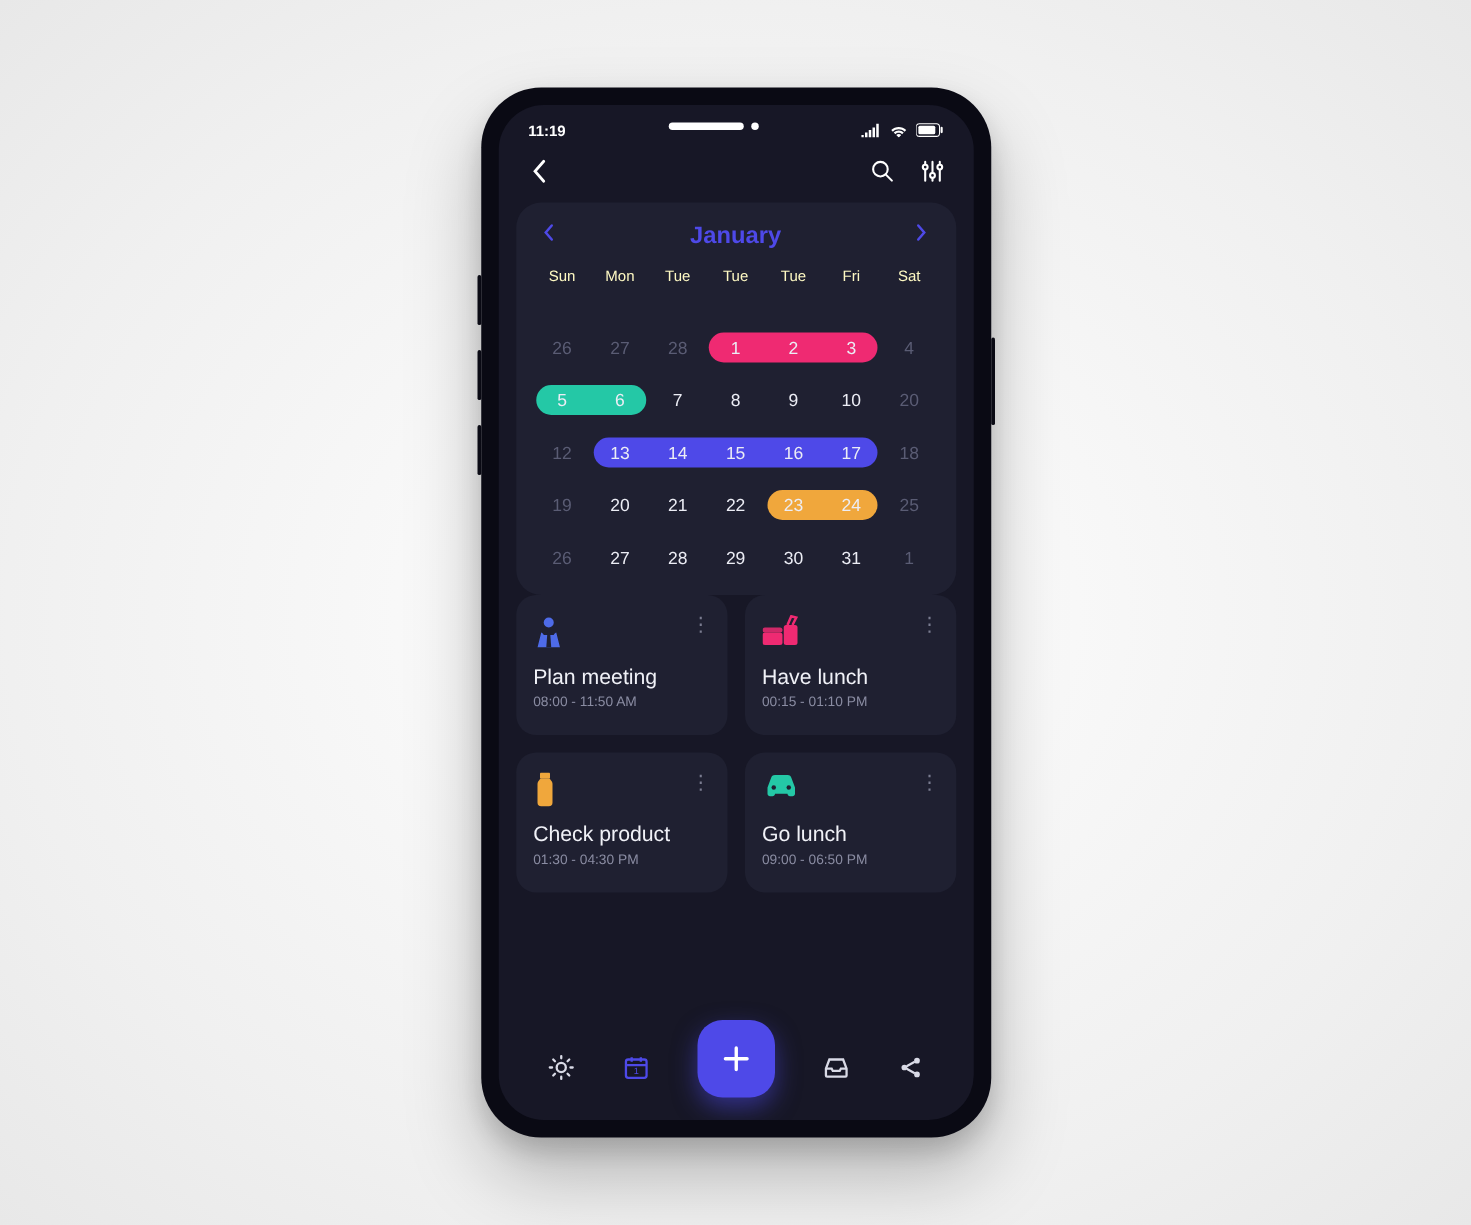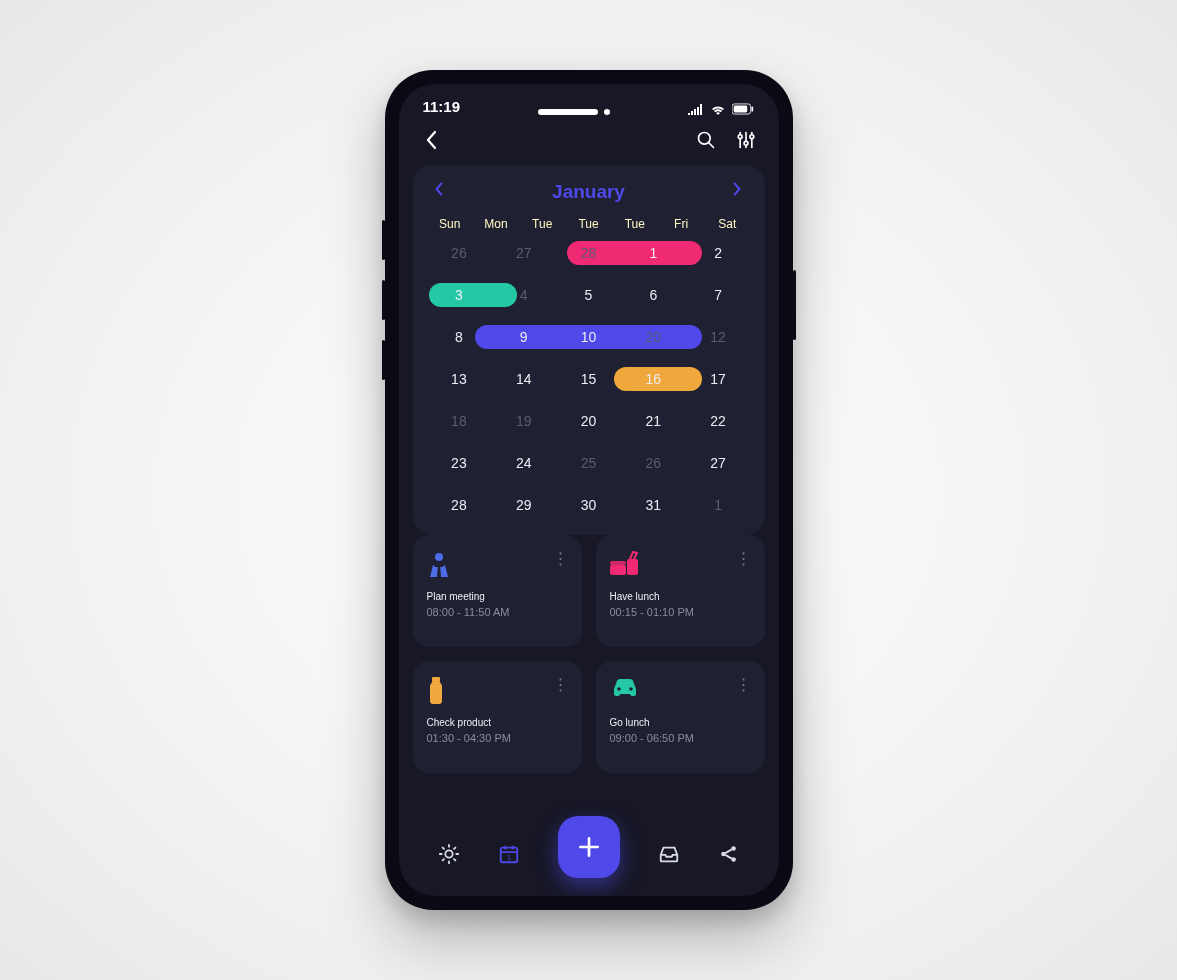--- a/index.html
+++ b/index.html
@@ -25,41 +25,41 @@
   .screen {
     width: 100%; height: 100%;
     background: #171726;
     border-radius: 36px;
     overflow: hidden;
     display: flex; flex-direction: column;
     padding: 10px 14px 0;
     position:relative;
   }
   .status-bar {
-    display:flex; align-items:flex-end; justify-content:space-between;
-    color:#fff; font-size:15px; font-weight:600; padding:4px 10px 8px;
+    display:flex; align-items:flex-start; justify-content:space-between;
+    color:#fff; font-size:12px; font-weight:600; padding:4px 10px 8px;
   }
   .status-center { display:flex; align-items:center; gap:6px;}
   .pill { width:60px; height:6px; background:#fff; border-radius:4px;}
   .dot  { width:6px; height:6px; background:#fff; border-radius:50%;}
   .status-right { display:flex; align-items:center; gap:6px;}
   .topnav {
     display:flex; align-items:center; justify-content:space-between;
     padding: 6px 8px 14px;
   }
   .topnav-right { display:flex; gap:18px; align-items:center;}
   .icon-btn { width:22px; height:22px; display:flex; align-items:center; justify-content:center; color:#fff; cursor:pointer;}
   .calendar-card {
     background:#1f2031; border-radius:20px; padding:16px 14px 18px;
   }
   .cal-header { display:flex; align-items:flex-start; justify-content:space-between; padding:0 4px 10px;}
   .cal-title { color:#4e49e8; font-weight:700; font-size:19px;}
   .cal-nav { color:#4e49e8; width:18px; height:18px; cursor:pointer;}
   .weekdays { display:grid; grid-template-columns:repeat(7,1fr); text-align:center; color:#fef9c3; font-size:12px; font-weight:500; padding:4px 0 10px;}
-  .dates { display:grid; grid-template-columns:repeat(5,1fr); row-gap:18px; text-align:center; font-size:14px; position:relative;}
+  .dates { display:grid; grid-template-columns:repeat(7,1fr); row-gap:18px; text-align:center; font-size:14px; position:relative;margin-top:28px;}
   .date { color:#ecedf5; height:24px; line-height:24px; position:relative; z-index:2;}
   .muted { color:#5a5c74;}
   .range {
     position:absolute; height:24px; border-radius:12px; z-index:1;
   }
   .section-head {
     display:flex; align-items:center; justify-content:space-between;
     margin:18px 4px 12px;
   }
   .section-title { color:#e9eaf3; font-size:15px; font-weight:500;}
@@ -67,21 +67,21 @@
     width:26px; height:26px; border:1.5px solid #4e49e8; border-radius:50%;
     display:flex; align-items:center; justify-content:center; color:#4e49e8; cursor:pointer;
   }
   .cards { display:grid; grid-template-columns:1fr 1fr; gap:14px;}
   .card {
     background:#1f2031; border-radius:16px; padding:16px 14px 14px;
     position:relative; min-height:112px;
   }
   .card-menu { position:absolute; top:14px; right:12px; color:#7a7c90; cursor:pointer; font-size:16px; letter-spacing:1px;}
   .card-icon { width:28px; height:28px; margin-bottom:12px;}
-  .card-title { color:#f0f1f7; font-size:10px; font-weight:500; margin-bottom:4px;}
+  .card-title { color:#f0f1f7; font-size:17px; font-weight:500; margin-bottom:4px;}
   .card-time  { color:#8a8ca2; font-size:11px;}
   .bottom-nav {
     margin-top:auto; display:flex; align-items:center; justify-content:space-around;
     padding:14px 6px 18px;
   }
   .nav-icon { color:#d9dae6; width:22px; height:22px; cursor:pointer;}
   .nav-icon.active { color:#4e49e8;}
   .fab {
     width:62px; height:62px; background:#4e49e8; border-radius:20px;
     display:flex; align-items:center; justify-content:center; color:#fff;

